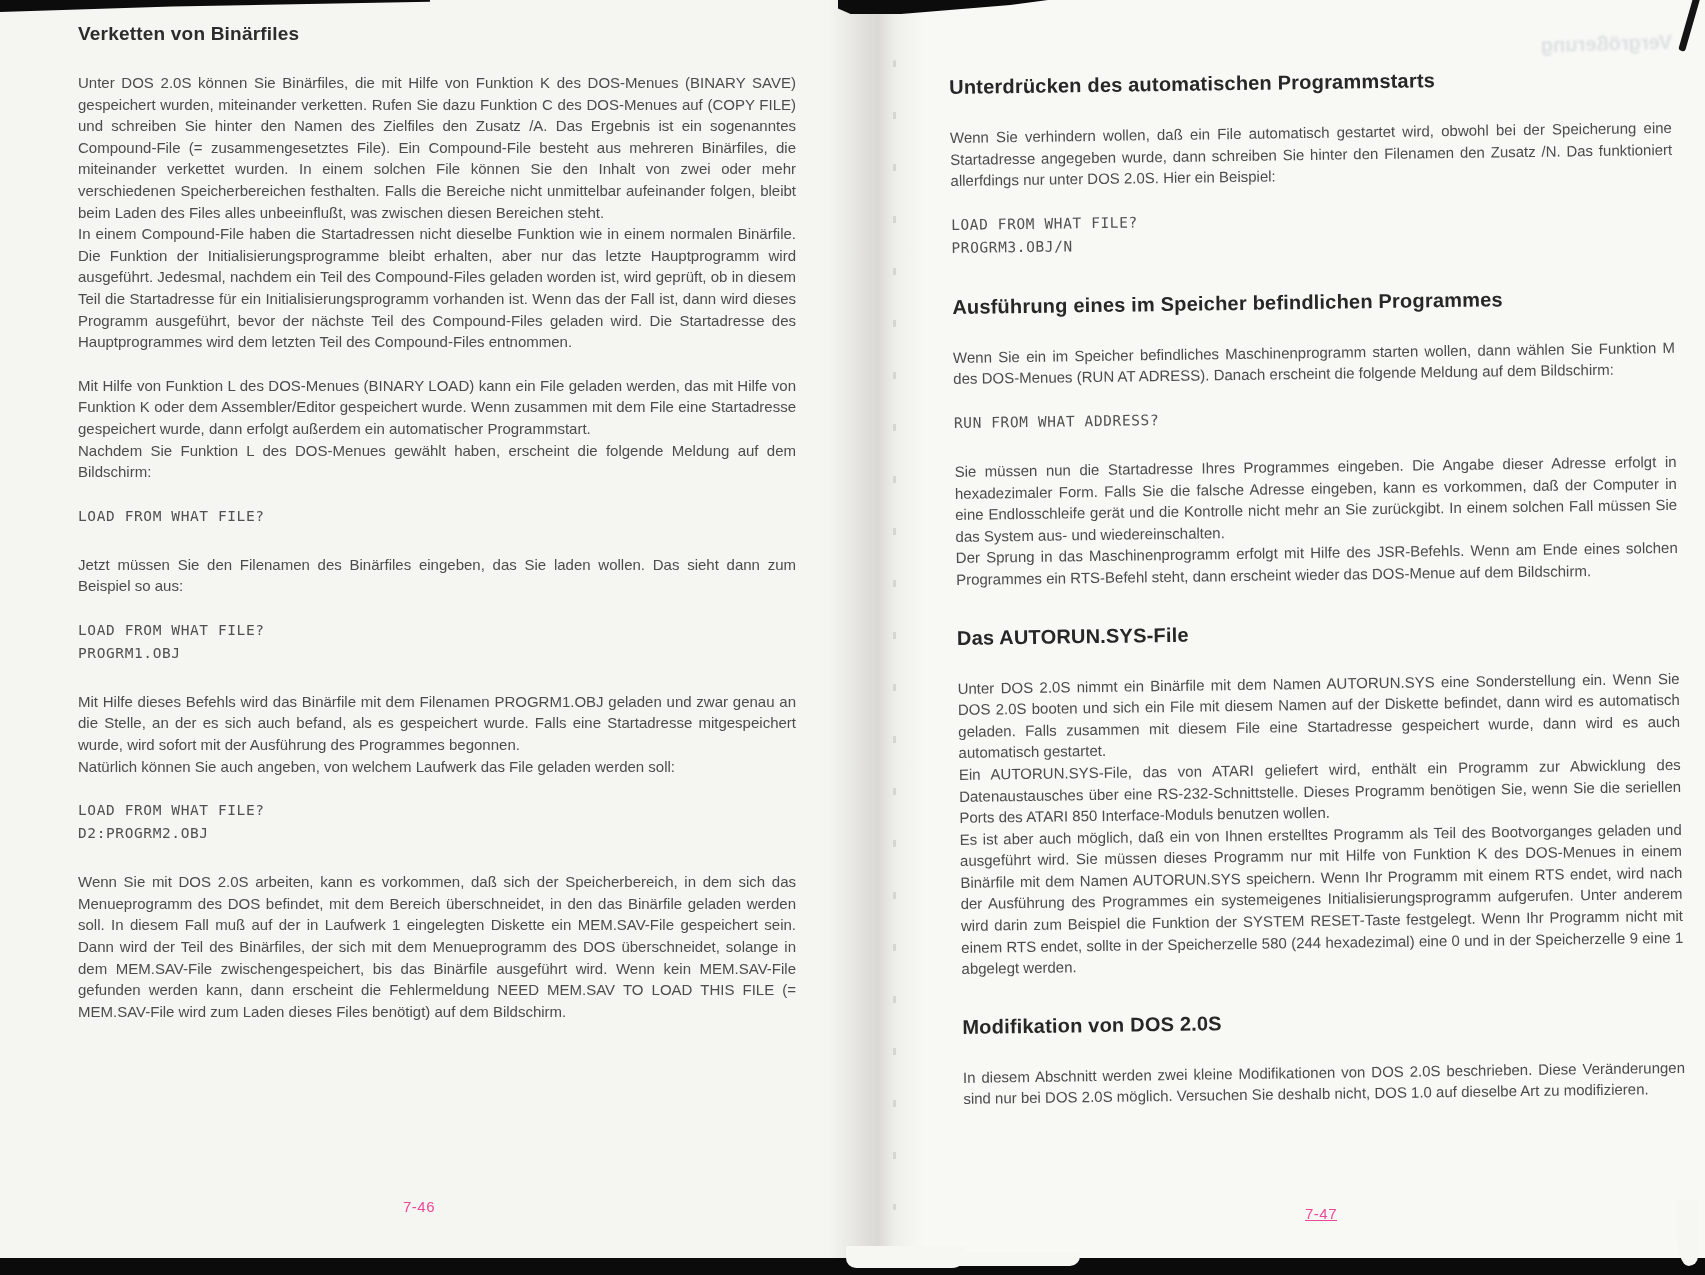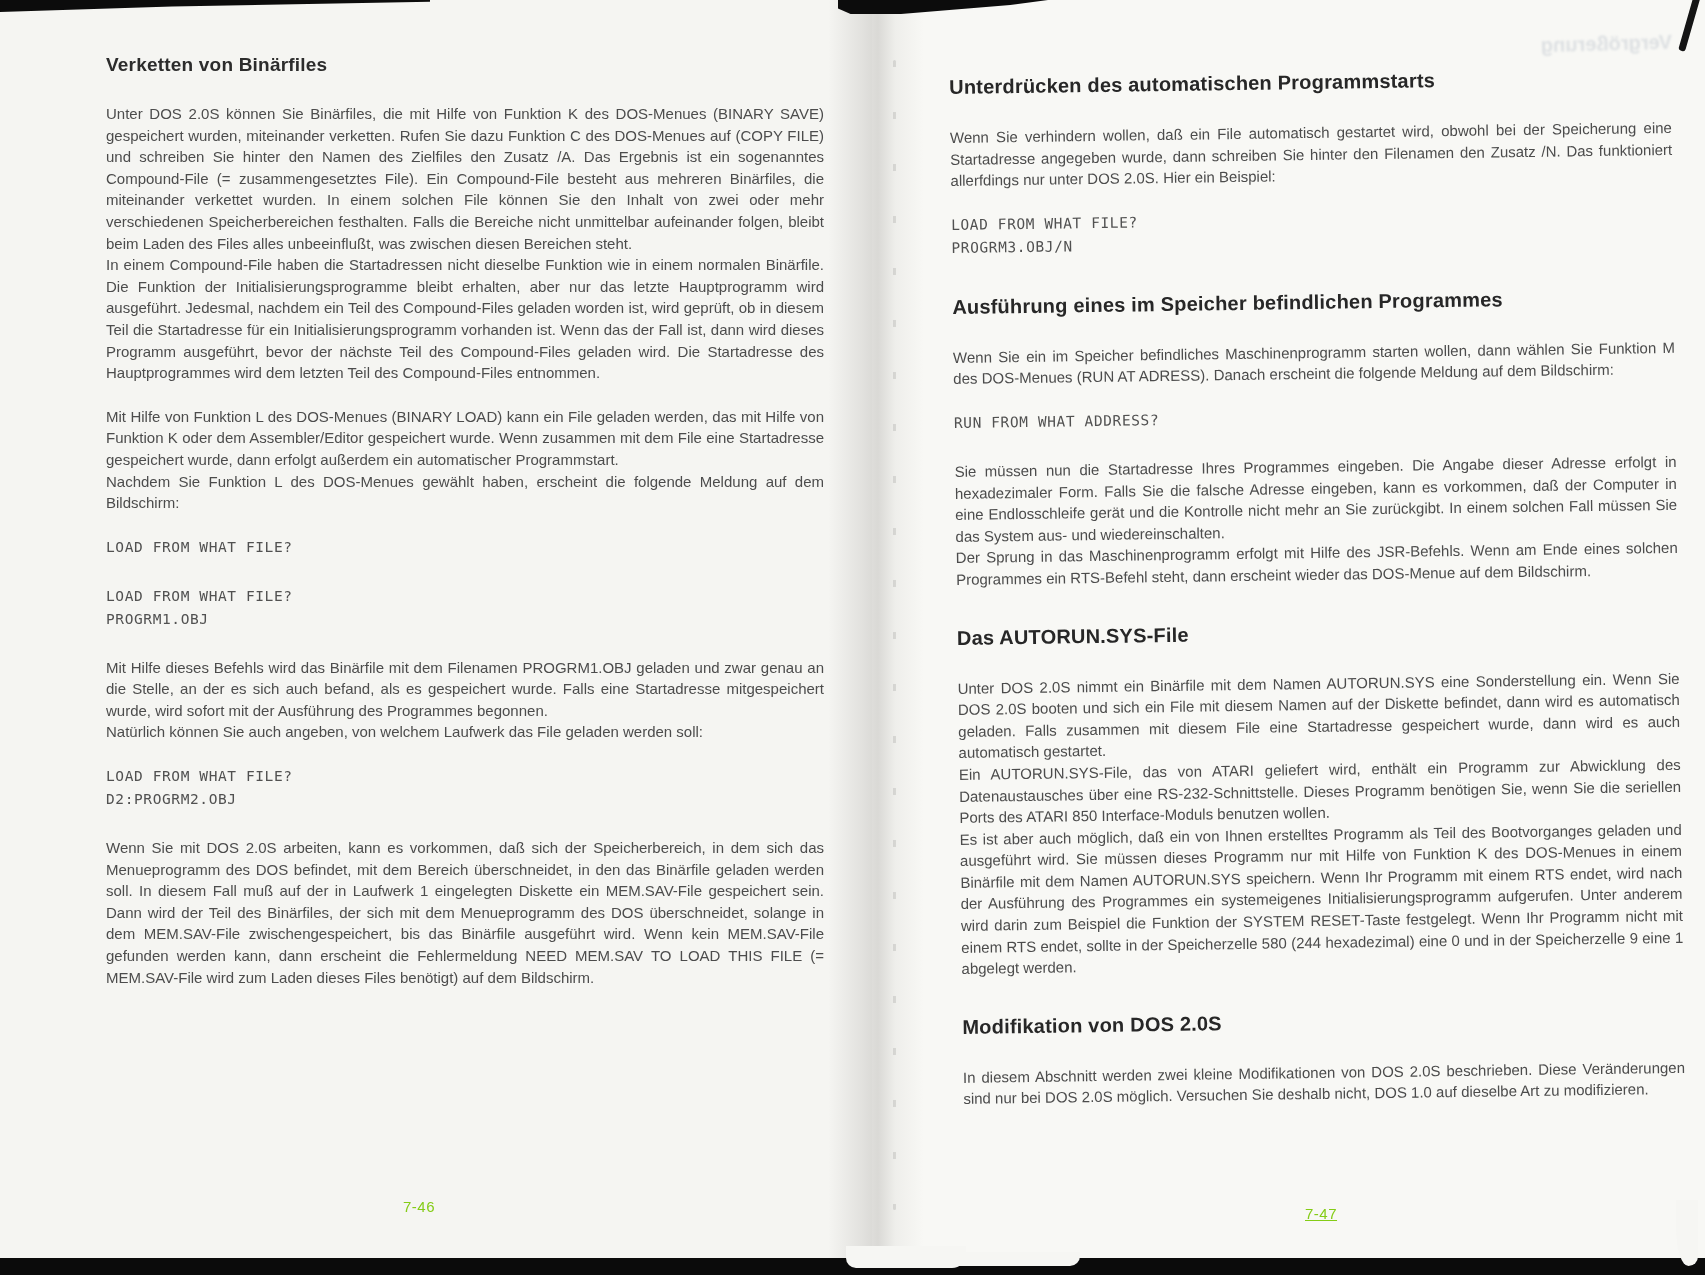--- a/index.html
+++ b/index.html
@@ -64,21 +64,21 @@
     transform: scaleX(-1) rotate(1.5deg);
     opacity: 0.22; filter: blur(1.3px);
     text-align: left; white-space: nowrap;
   }
 
   
   .col {
     position: absolute; top: 0;
     color: #4c4c4c;
   }
-  #col-left  { left: 106px;  width: 718px; padding-top: 54px; }
+  #col-left  { left: 78px;  width: 718px; padding-top: 23px; }
   #col-right { left: 948px; width: 722px; padding-top: 40px;
                transform: rotate(-0.8deg); transform-origin: 0 0; }
 
   .sect {
     font-size: 19px; font-weight: bold; color: #2c2c2c;
     letter-spacing: 0.2px;
     margin: 34px 0 27px 0;
   }
   #col-right .sect { font-size: 20px; color: #272727; margin: 36px 0 28px 0; }
   .sect.first { margin-top: 0; }
@@ -92,21 +92,21 @@
   .code {
     font-family: "DejaVu Sans Mono", monospace;
     font-size: 14.5px; line-height: 23px; color: #515151;
     letter-spacing: 0.6px;
     white-space: pre;
     margin: 12px 0 26px 0;
   }
 
   .pagenum {
     position: absolute;
-    font-size: 15px; color: #84cc16; letter-spacing: 0.5px;
+    font-size: 15px; color: #ec4899; letter-spacing: 0.5px;
   }
   #pagenum-left  { left: 403px;  top: 1198px; }
   #pagenum-right { left: 1305px; top: 1205px; text-decoration: underline; }
 </style>
 </head>
 <body>
 
 <div id="page-left" class="page"></div>
 <div id="page-right" class="page"></div>
 <div id="spine"></div>
@@ -114,20 +114,21 @@
 
 <div id="ghost">Vergrößerung</div>
 
 <div id="col-left" class="col">
   <h2 class="sect first">Verketten von Binärfiles</h2>
   <p class="body">Unter DOS 2.0S können Sie Binärfiles, die mit Hilfe von Funktion K des DOS-Menues (BINARY SAVE) gespeichert wurden, miteinander verketten. Rufen Sie dazu Funktion C des DOS-Menues auf (COPY FILE) und schreiben Sie hinter den Namen des Zielfiles den Zusatz /A. Das Ergebnis ist ein sogenanntes Compound-File (= zusammengesetztes File). Ein Compound-File besteht aus mehreren Binärfiles, die miteinander verkettet wurden. In einem solchen File können Sie den Inhalt von zwei oder mehr verschiedenen Speicherbereichen festhalten. Falls die Bereiche nicht unmittelbar aufeinander folgen, bleibt beim Laden des Files alles unbeeinflußt, was zwischen diesen Bereichen steht.
 In einem Compound-File haben die Startadressen nicht dieselbe Funktion wie in einem normalen Binärfile. Die Funktion der Initialisierungsprogramme bleibt erhalten, aber nur das letzte Hauptprogramm wird ausgeführt. Jedesmal, nachdem ein Teil des Compound-Files geladen worden ist, wird geprüft, ob in diesem Teil die Startadresse für ein Initialisierungsprogramm vorhanden ist. Wenn das der Fall ist, dann wird dieses Programm ausgeführt, bevor der nächste Teil des Compound-Files geladen wird. Die Startadresse des Hauptprogrammes wird dem letzten Teil des Compound-Files entnommen.</p>
   <p class="body">Mit Hilfe von Funktion L des DOS-Menues (BINARY LOAD) kann ein File geladen werden, das mit Hilfe von Funktion K oder dem Assembler/Editor gespeichert wurde. Wenn zusammen mit dem File eine Startadresse gespeichert wurde, dann erfolgt außerdem ein automatischer Programmstart.
 Nachdem Sie Funktion L des DOS-Menues gewählt haben, erscheint die folgende Meldung auf dem Bildschirm:</p>
   <pre class="code">LOAD FROM WHAT FILE?</pre>
+  <p class="body">Jetzt müssen Sie den Filenamen des Binärfiles eingeben, das Sie laden wollen. Das sieht dann zum Beispiel so aus:</p>
   <pre class="code">LOAD FROM WHAT FILE?
 PROGRM1.OBJ</pre>
   <p class="body">Mit Hilfe dieses Befehls wird das Binärfile mit dem Filenamen PROGRM1.OBJ geladen und zwar genau an die Stelle, an der es sich auch befand, als es gespeichert wurde. Falls eine Startadresse mitgespeichert wurde, wird sofort mit der Ausführung des Programmes begonnen.
 Natürlich können Sie auch angeben, von welchem Laufwerk das File geladen werden soll:</p>
   <pre class="code">LOAD FROM WHAT FILE?
 D2:PROGRM2.OBJ</pre>
   <p class="body">Wenn Sie mit DOS 2.0S arbeiten, kann es vorkommen, daß sich der Speicherbereich, in dem sich das Menueprogramm des DOS befindet, mit dem Bereich überschneidet, in den das Binärfile geladen werden soll. In diesem Fall muß auf der in Laufwerk 1 eingelegten Diskette ein MEM.SAV-File gespeichert sein. Dann wird der Teil des Binärfiles, der sich mit dem Menueprogramm des DOS überschneidet, solange in dem MEM.SAV-File zwischengespeichert, bis das Binärfile ausgeführt wird. Wenn kein MEM.SAV-File gefunden werden kann, dann erscheint die Fehlermeldung NEED MEM.SAV TO LOAD THIS FILE (= MEM.SAV-File wird zum Laden dieses Files benötigt) auf dem Bildschirm.</p>
 </div>
 
 <div id="col-right" class="col">

